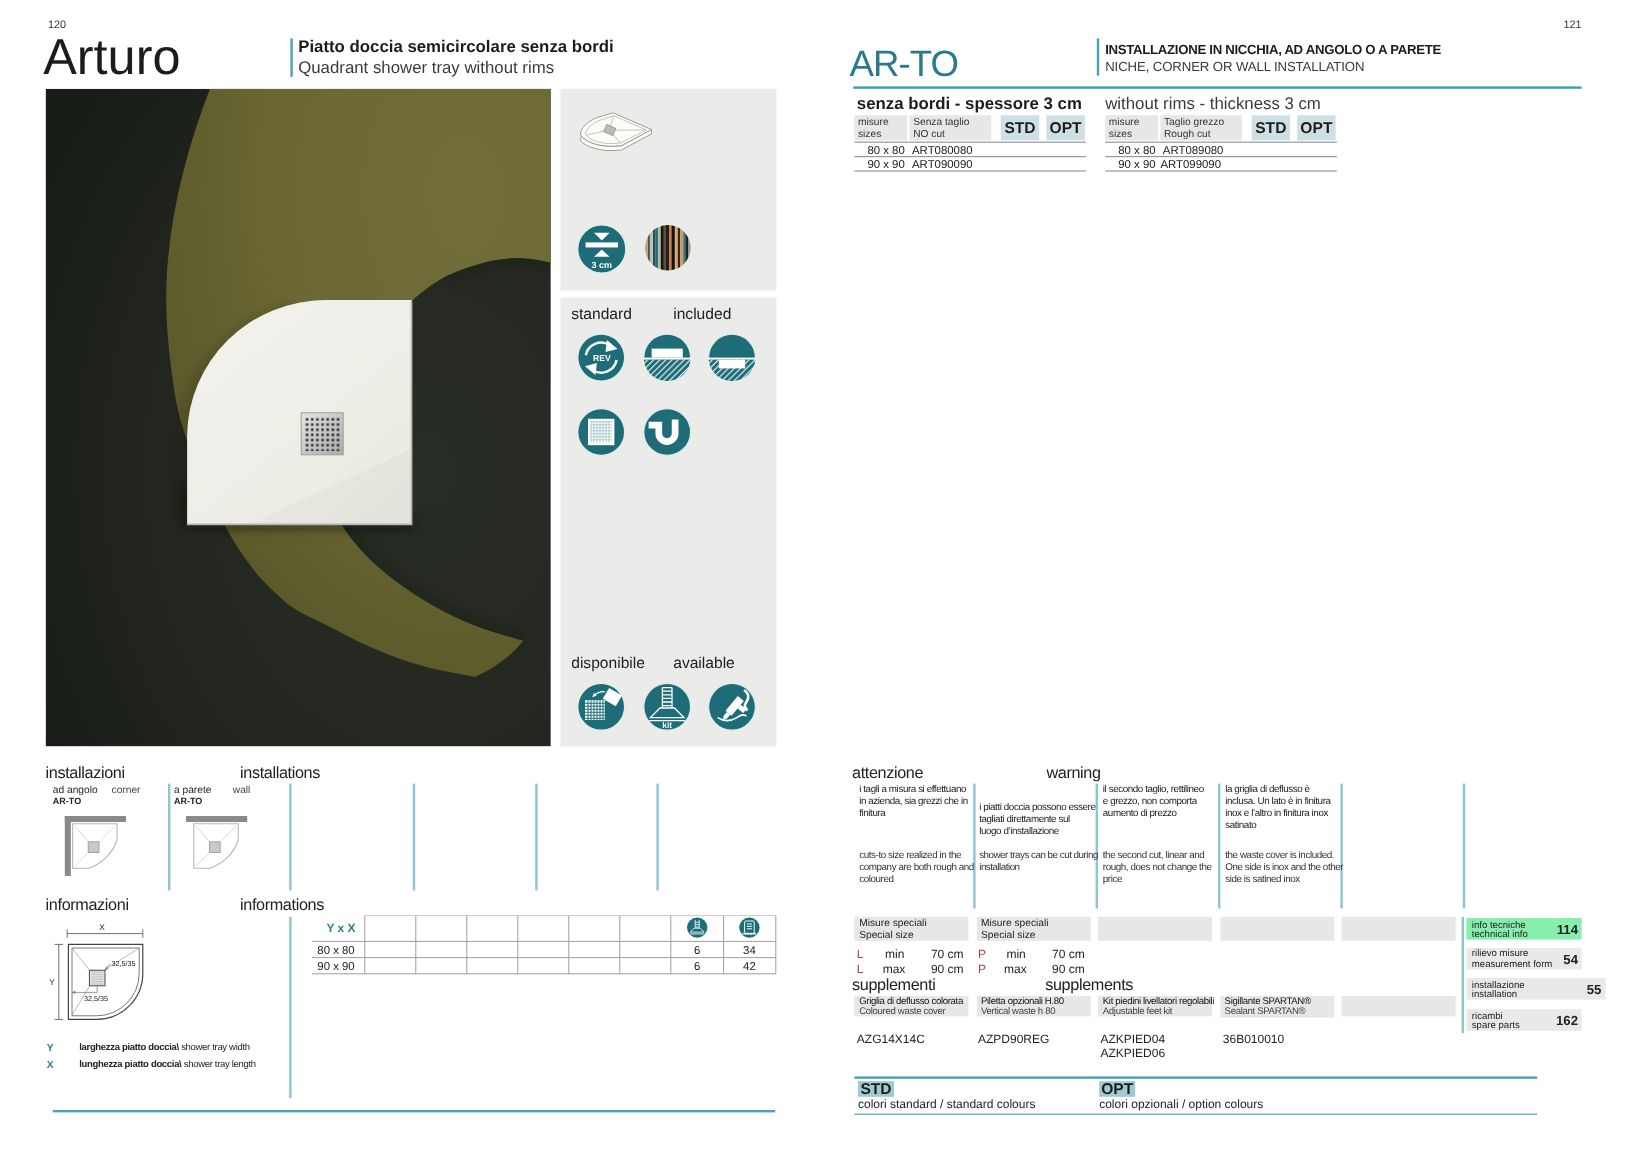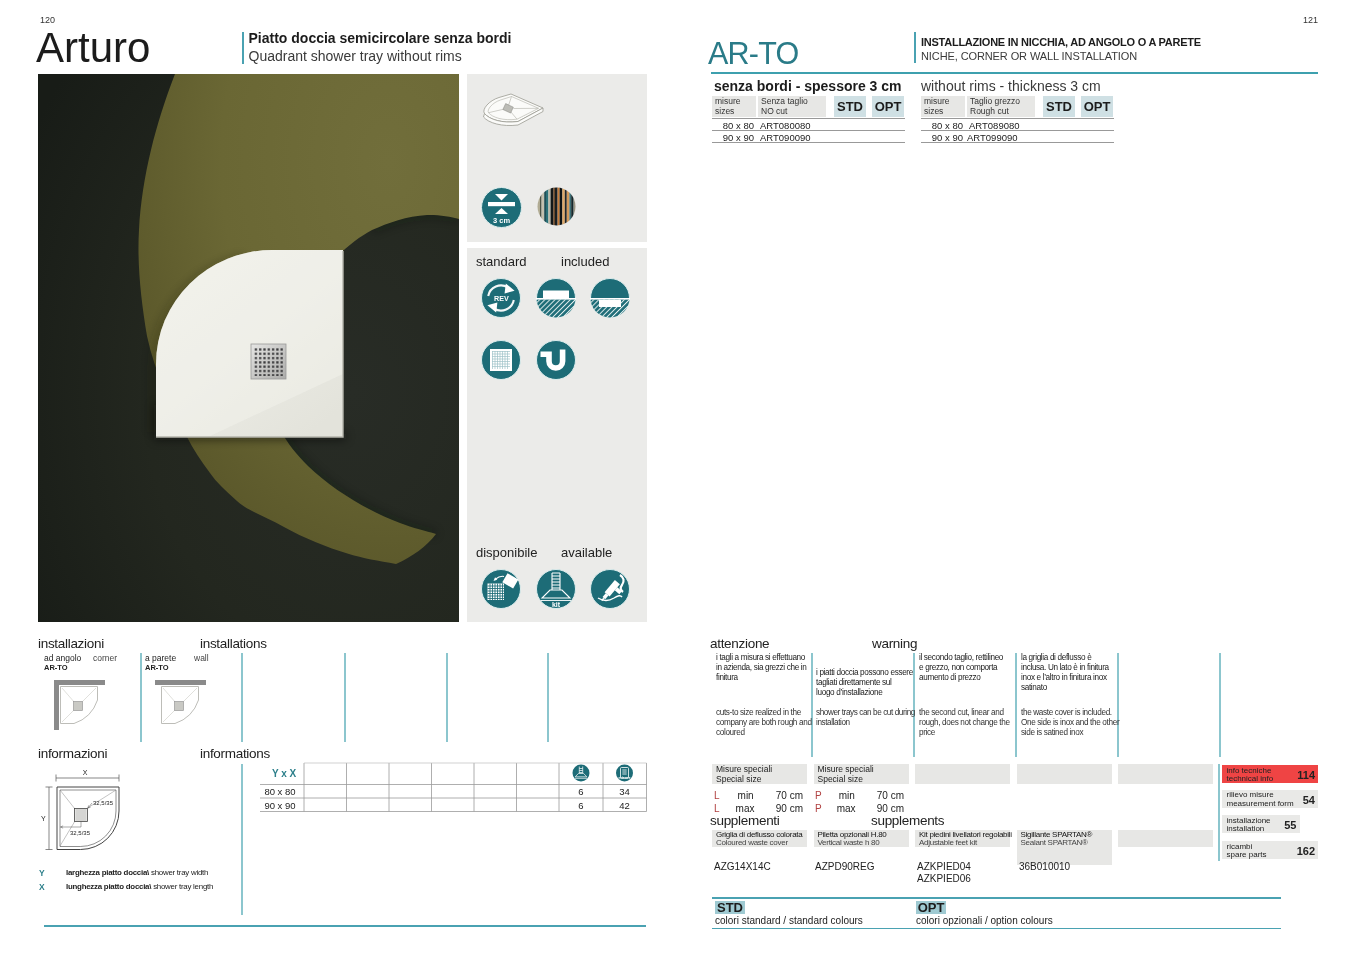--- a/index.html
+++ b/index.html
@@ -473,32 +473,32 @@
 <div class="abs" style="left:815px;top:789px;width:93px;font-size:10px;color:#222;line-height:13px;">
 <span style="color:#b04040;">P</span><span style="margin-left:17px;">min</span><span style="float:right;margin-right:4px;">70 cm</span><br>
 <span style="color:#b04040;">P</span><span style="margin-left:15px;">max</span><span style="float:right;margin-right:4px;">90 cm</span></div>
 
 <div class="abs hdr" style="left:710px;top:813px;">supplementi</div>
 <div class="abs hdr" style="left:871px;top:813px;">supplements</div>
 
 <div class="abs" style="left:712px;top:830px;width:95px;height:17px;background:#e7e7e5;font-size:8px;letter-spacing:-0.28px;line-height:8px;white-space:nowrap;overflow:visible;color:#222;padding:1px 0 0 4px;box-sizing:border-box;"><span style="color:#111;">Griglia di deflusso colorata</span><br><span style="color:#444;">Coloured waste cover</span></div>
 <div class="abs" style="left:813.5px;top:830px;width:95px;height:17px;background:#e7e7e5;font-size:8px;letter-spacing:-0.28px;line-height:8px;white-space:nowrap;overflow:visible;color:#222;padding:1px 0 0 4px;box-sizing:border-box;"><span style="color:#111;">Piletta opzionali H.80</span><br><span style="color:#444;">Vertical waste h 80</span></div>
 <div class="abs" style="left:915px;top:830px;width:95px;height:17px;background:#e7e7e5;font-size:8px;letter-spacing:-0.28px;line-height:8px;white-space:nowrap;overflow:visible;color:#222;padding:1px 0 0 4px;box-sizing:border-box;"><span style="color:#111;">Kit piedini livellatori regolabili</span><br><span style="color:#444;">Adjustable feet kit</span></div>
-<div class="abs" style="left:1016.5px;top:830px;width:95px;height:35px;background:#e7e7e5;font-size:8px;letter-spacing:-0.28px;line-height:8px;white-space:nowrap;overflow:visible;color:#222;padding:1px 0 0 4px;box-sizing:border-box;"><span style="color:#111;">Sigillante SPARTAN®</span><br><span style="color:#444;">Sealant SPARTAN®</span></div>
+<div class="abs" style="left:1016.5px;top:830px;width:95px;height:18px;background:#e7e7e5;font-size:8px;letter-spacing:-0.28px;line-height:8px;white-space:nowrap;overflow:visible;color:#222;padding:1px 0 0 4px;box-sizing:border-box;"><span style="color:#111;">Sigillante SPARTAN®</span><br><span style="color:#444;">Sealant SPARTAN®</span></div>
 <div class="abs" style="left:1118px;top:830px;width:95px;height:17px;background:#e7e7e5;"></div>
 
 <div class="abs" style="left:714px;top:861px;font-size:10px;color:#222;">AZG14X14C</div>
 <div class="abs" style="left:815px;top:861px;font-size:10px;color:#222;">AZPD90REG</div>
 <div class="abs" style="left:917px;top:861px;font-size:10px;color:#222;line-height:12px;">AZKPIED04<br>AZKPIED06</div>
 <div class="abs" style="left:1019px;top:861px;font-size:10px;color:#222;">36B010010</div>
 
 <div class="abs" style="left:1218px;top:764px;width:1.5px;height:97px;background:#8cc6ce;"></div>
-<div class="abs" style="left:1221.5px;top:765px;width:96.5px;height:18px;background:#ef4444;font-size:8px;line-height:8.5px;color:#222;padding:1.5px 0 0 5px;box-sizing:border-box;">info tecniche<br>technical info<span style="position:absolute;right:3px;top:6px;font-size:11px;font-weight:bold;">114</span></div>
+<div class="abs" style="left:1221.5px;top:765px;width:96.5px;height:18px;background:#86efac;font-size:8px;line-height:8.5px;color:#222;padding:1.5px 0 0 5px;box-sizing:border-box;">info tecniche<br>technical info<span style="position:absolute;right:3px;top:6px;font-size:11px;font-weight:bold;">114</span></div>
 <div class="abs" style="left:1221.5px;top:789.5px;width:96.5px;height:18px;background:#e9e9e7;font-size:8px;line-height:8.5px;color:#222;padding:1.5px 0 0 5px;box-sizing:border-box;">rilievo misure<br>measurement form<span style="position:absolute;right:3px;top:6px;font-size:11px;font-weight:bold;margin-left:44px;">54</span></div>
-<div class="abs" style="left:1221.5px;top:815px;width:78px;height:18px;background:#e9e9e7;font-size:8px;line-height:8.5px;color:#222;padding:1.5px 0 0 5px;box-sizing:border-box;">installazione<br>installation<span style="position:absolute;right:3px;top:6px;font-size:11px;font-weight:bold;">55</span></div>
+<div class="abs" style="left:1221.5px;top:815px;width:116px;height:18px;background:#e9e9e7;font-size:8px;line-height:8.5px;color:#222;padding:1.5px 0 0 5px;box-sizing:border-box;">installazione<br>installation<span style="position:absolute;right:3px;top:6px;font-size:11px;font-weight:bold;">55</span></div>
 <div class="abs" style="left:1221.5px;top:841px;width:96.5px;height:18px;background:#e9e9e7;font-size:8px;line-height:8.5px;color:#222;padding:1.5px 0 0 5px;box-sizing:border-box;">ricambi<br>spare parts<span style="position:absolute;right:3px;top:6px;font-size:11px;font-weight:bold;">162</span></div>
 
 <div class="abs" style="left:712px;top:897px;width:569px;height:1.5px;background:#4aa2b2;"></div>
 
 <div class="abs" style="left:715px;top:901px;width:30px;height:13px;background:#9fcad2;font-size:13px;font-weight:bold;color:#1c1c1c;text-align:center;line-height:13px;">STD</div>
 <div class="abs" style="left:715px;top:915px;font-size:10px;color:#222;">colori standard / standard colours</div>
 
 <div class="abs" style="left:916px;top:901px;width:30px;height:13px;background:#9fcad2;font-size:13px;font-weight:bold;color:#1c1c1c;text-align:center;line-height:13px;">OPT</div>
 <div class="abs" style="left:916px;top:915px;font-size:10px;color:#222;">colori opzionali / option colours</div>
 <div class="abs" style="left:712px;top:927.5px;width:569px;height:1.5px;background:#4aa2b2;"></div>

